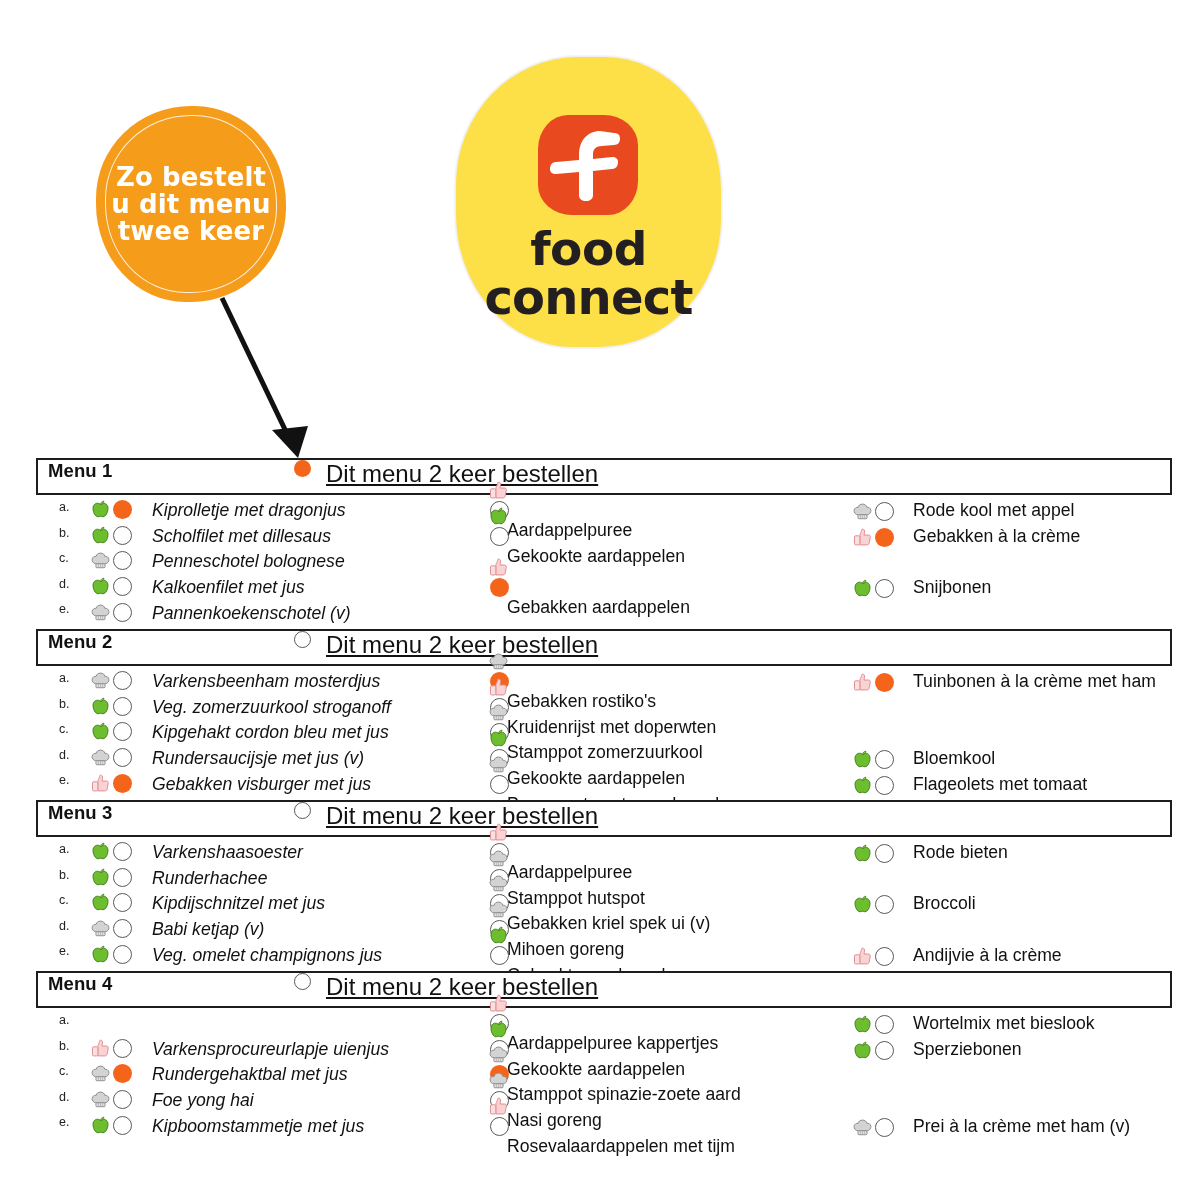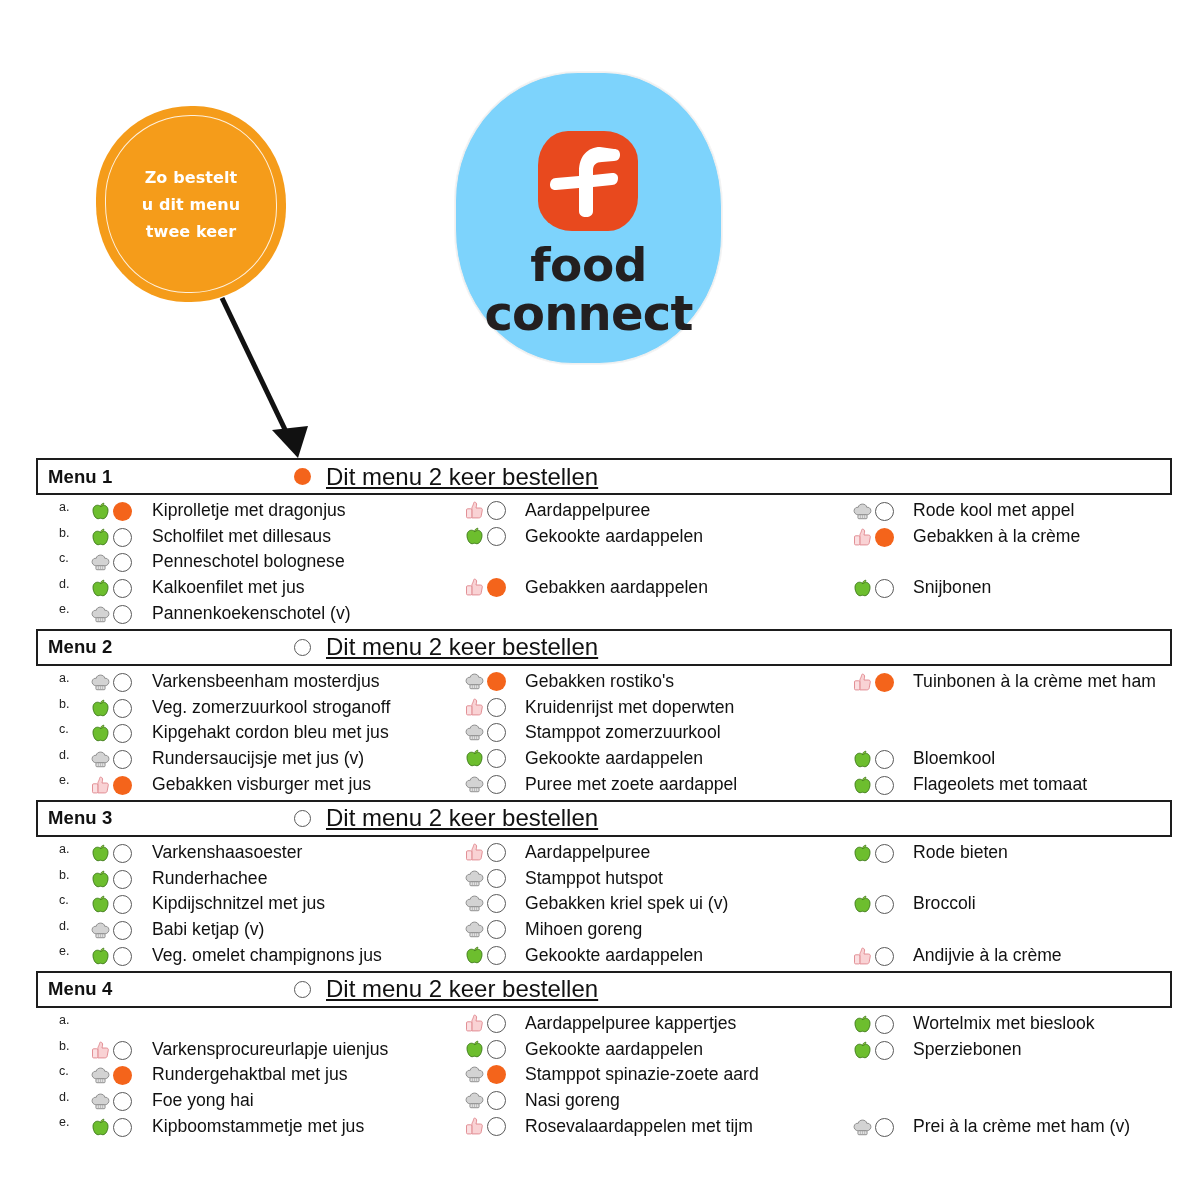--- a/index.html
+++ b/index.html
@@ -20,32 +20,32 @@
     display:flex;align-items:center;justify-content:center;
   }
   #badge .ring{
     position:absolute;left:9px;top:9px;right:9px;bottom:9px;
     border:1.6px solid rgba(255,255,255,.85);
     border-radius:50% 48% 50% 47%/47% 50% 48% 50%;
     pointer-events:none;
   }
   #badge .btext{
     position:relative;z-index:2;
-    color:#ffffff;font-weight:bold;font-size:16px;line-height:27px;
+    color:#ffffff;font-weight:bold;font-size:26px;line-height:27px;
     text-align:center;letter-spacing:.1px;
     font-family:"DejaVu Sans", sans-serif;
   }
 
   
   #arrow{position:absolute;left:190px;top:290px;width:140px;height:180px;}
 
   
   #logo{
-    position:absolute;left:455px;top:72px;width:265px;height:290px;
-    background:#7dd3fc;
+    position:absolute;left:455px;top:56px;width:265px;height:290px;
+    background:#fde047;
     border:1px solid #f0f0f0;
     border-radius:46% 44% 46% 44%/44% 46% 44% 46%;
     box-shadow:0 0 0 1px #f4f4f4;
   }
   #logo .mark{
     position:absolute;left:82px;top:58px;width:100px;height:100px;
     background:#E8491E;
     border-radius:30% 34% 30% 34%/34% 30% 34% 30%;
   }
   #logo .mark .fglyph{
@@ -63,21 +63,21 @@
   #logo .wordmark .l2{font-size:48px;letter-spacing:-.8px;}
 
   
   #sheet{position:absolute;left:36px;top:458px;width:1136px;}
 
   .menu-block{margin-bottom:3px;}
 
   .menu-head{
     border:2.2px solid #1d1d1d;
     height:33px;
-    display:flex;align-items:center;
+    display:flex;
     background:#ffffff;
     position:relative;
   }
   .menu-head .mtitle{
     font-weight:bold;font-size:18.5px;margin-left:10px;
     color:#111;letter-spacing:.1px;
   }
   .menu-head .hdot{position:absolute;left:256px;}
   .menu-head .hlabel{
     position:absolute;left:288px;font-size:24px;color:#111;text-decoration:underline;
@@ -90,22 +90,22 @@
     display:flex;align-items:center;
     position:relative;
   }
 
   .letter{
     position:absolute;left:23px;top:2px;
     font-size:12.5px;color:#222;
   }
 
   
-  .c1{position:absolute;left:54px;display:flex;align-items:flex-end;}
-  .c2{position:absolute;left:428px;display:flex;align-items:center;}
+  .c1{position:absolute;left:54px;display:flex;align-items:flex-start;font-style:italic;}
+  .c2{position:absolute;left:452px;display:flex;align-items:flex-start;flex-direction:column;}
   .c3{position:absolute;left:816px;display:flex;align-items:flex-end;}
 
   .icon{width:21px;height:19px;flex:0 0 21px;}
   .dot{width:19px;height:19px;flex:0 0 19px;margin-left:2px;border-radius:50%;}
   .dot.off{border:1.4px solid #5a5a5a;background:#fff;box-sizing:border-box;}
   .dot.on{background:#F4641B;}
   .dot.hdr{width:17px;height:17px;flex:0 0 17px;margin-left:0;}
 
   .label{font-size:17.6px;color:#111;white-space:nowrap;}
   .c1 .label{margin-left:20px;}

